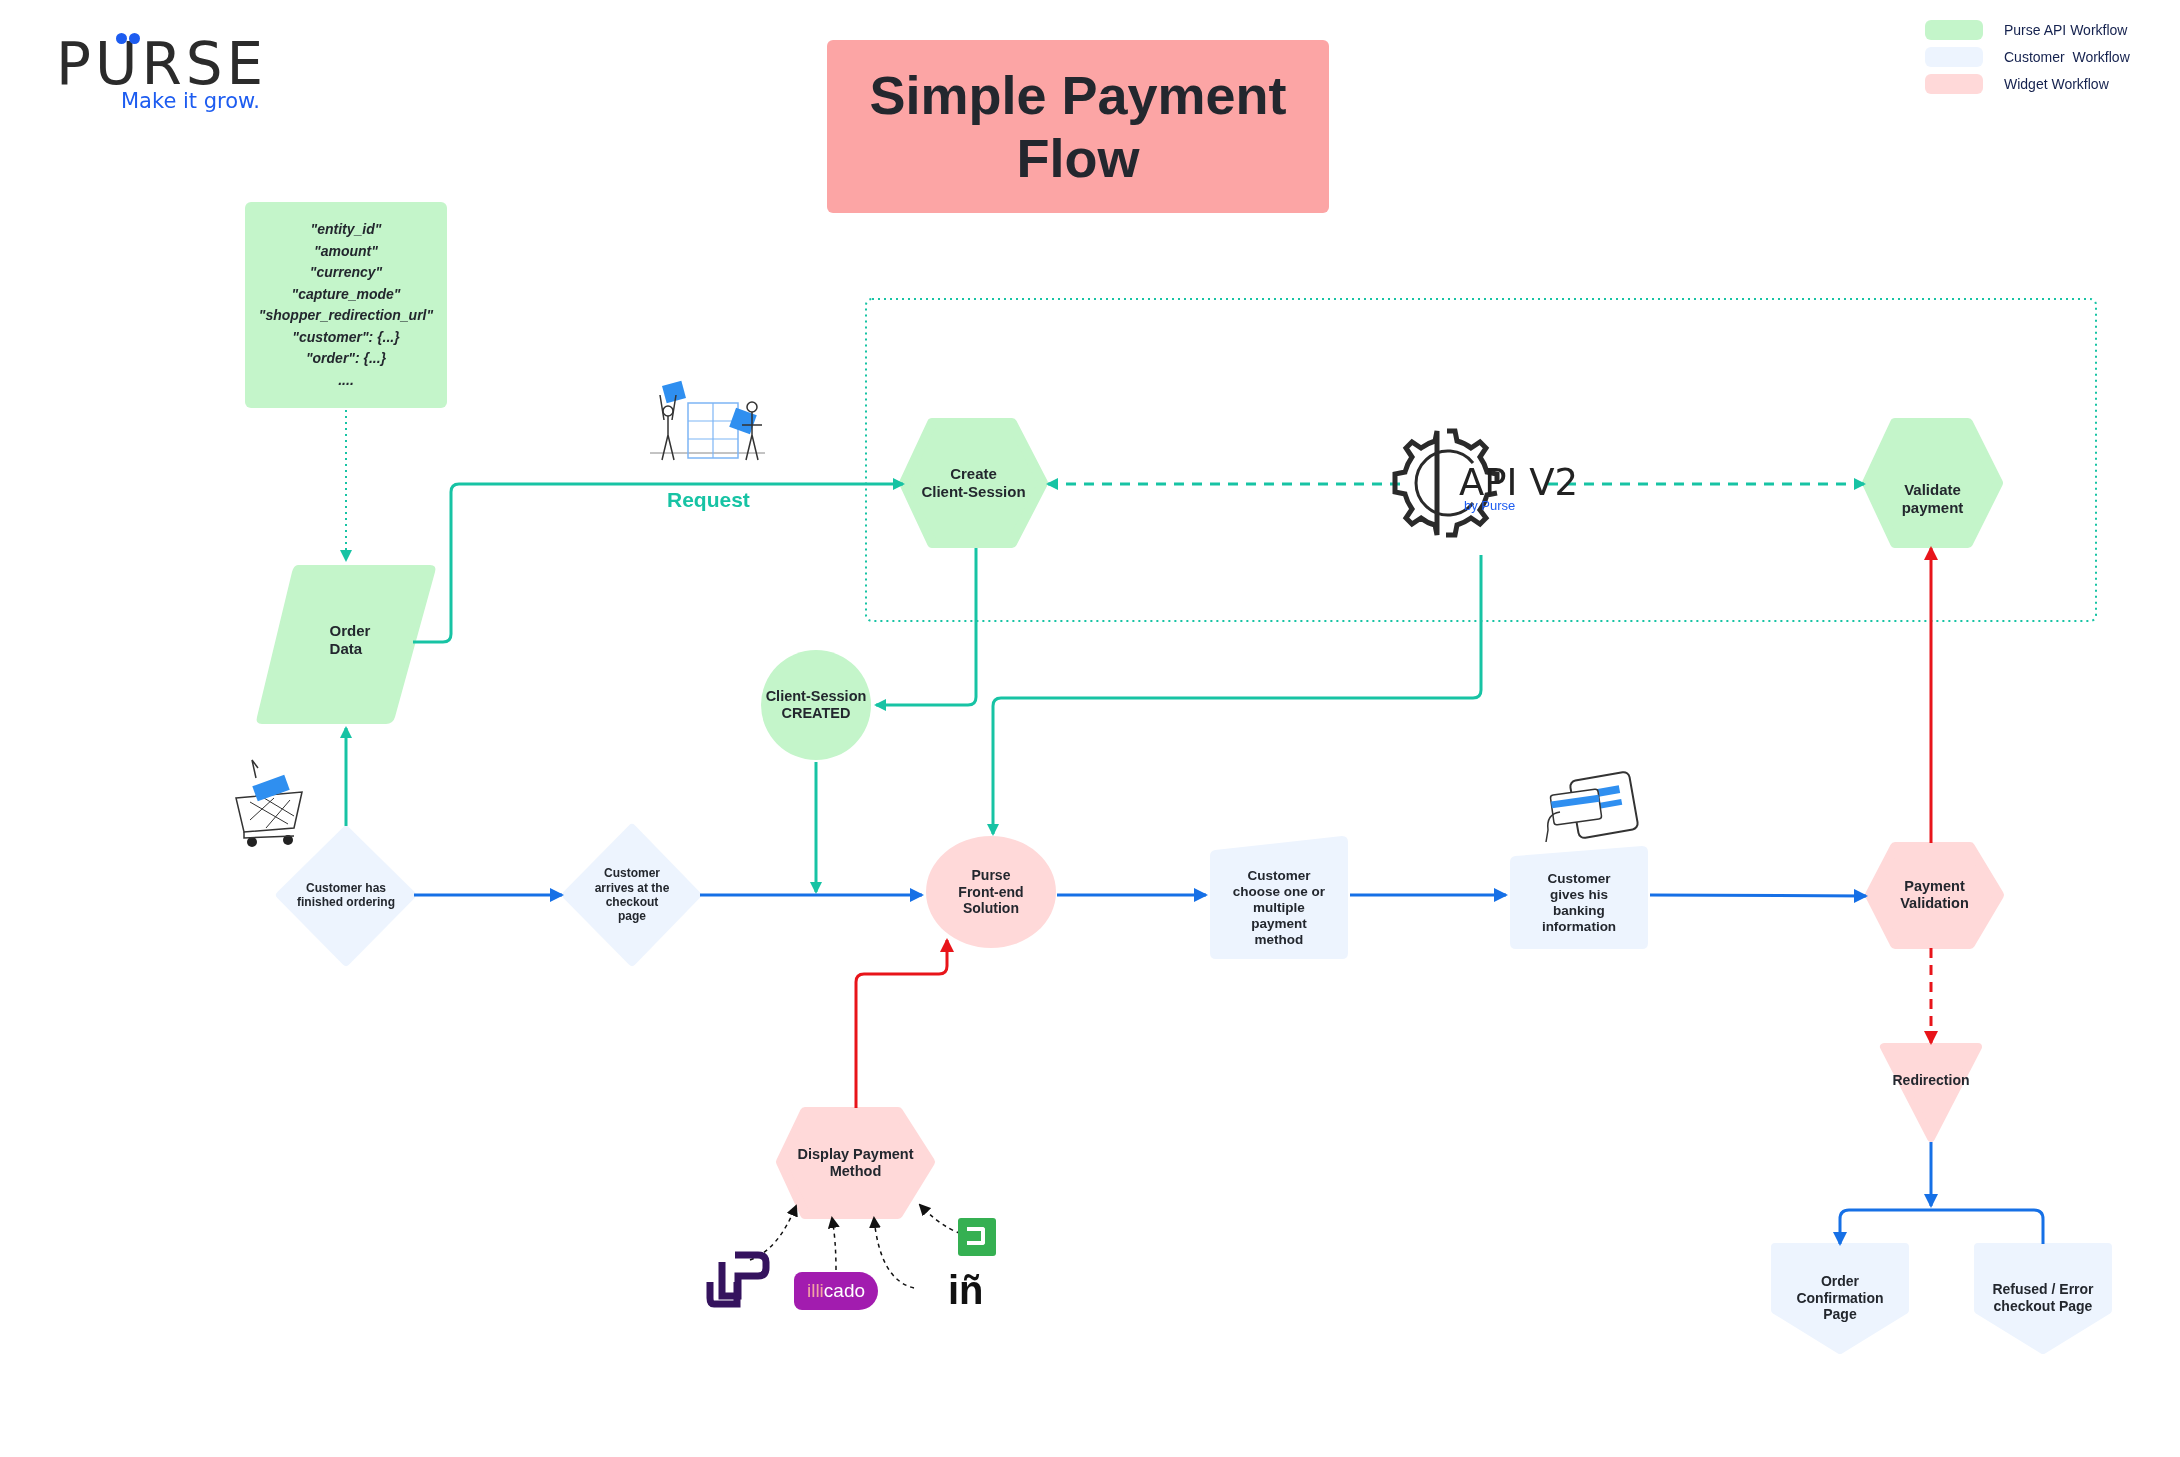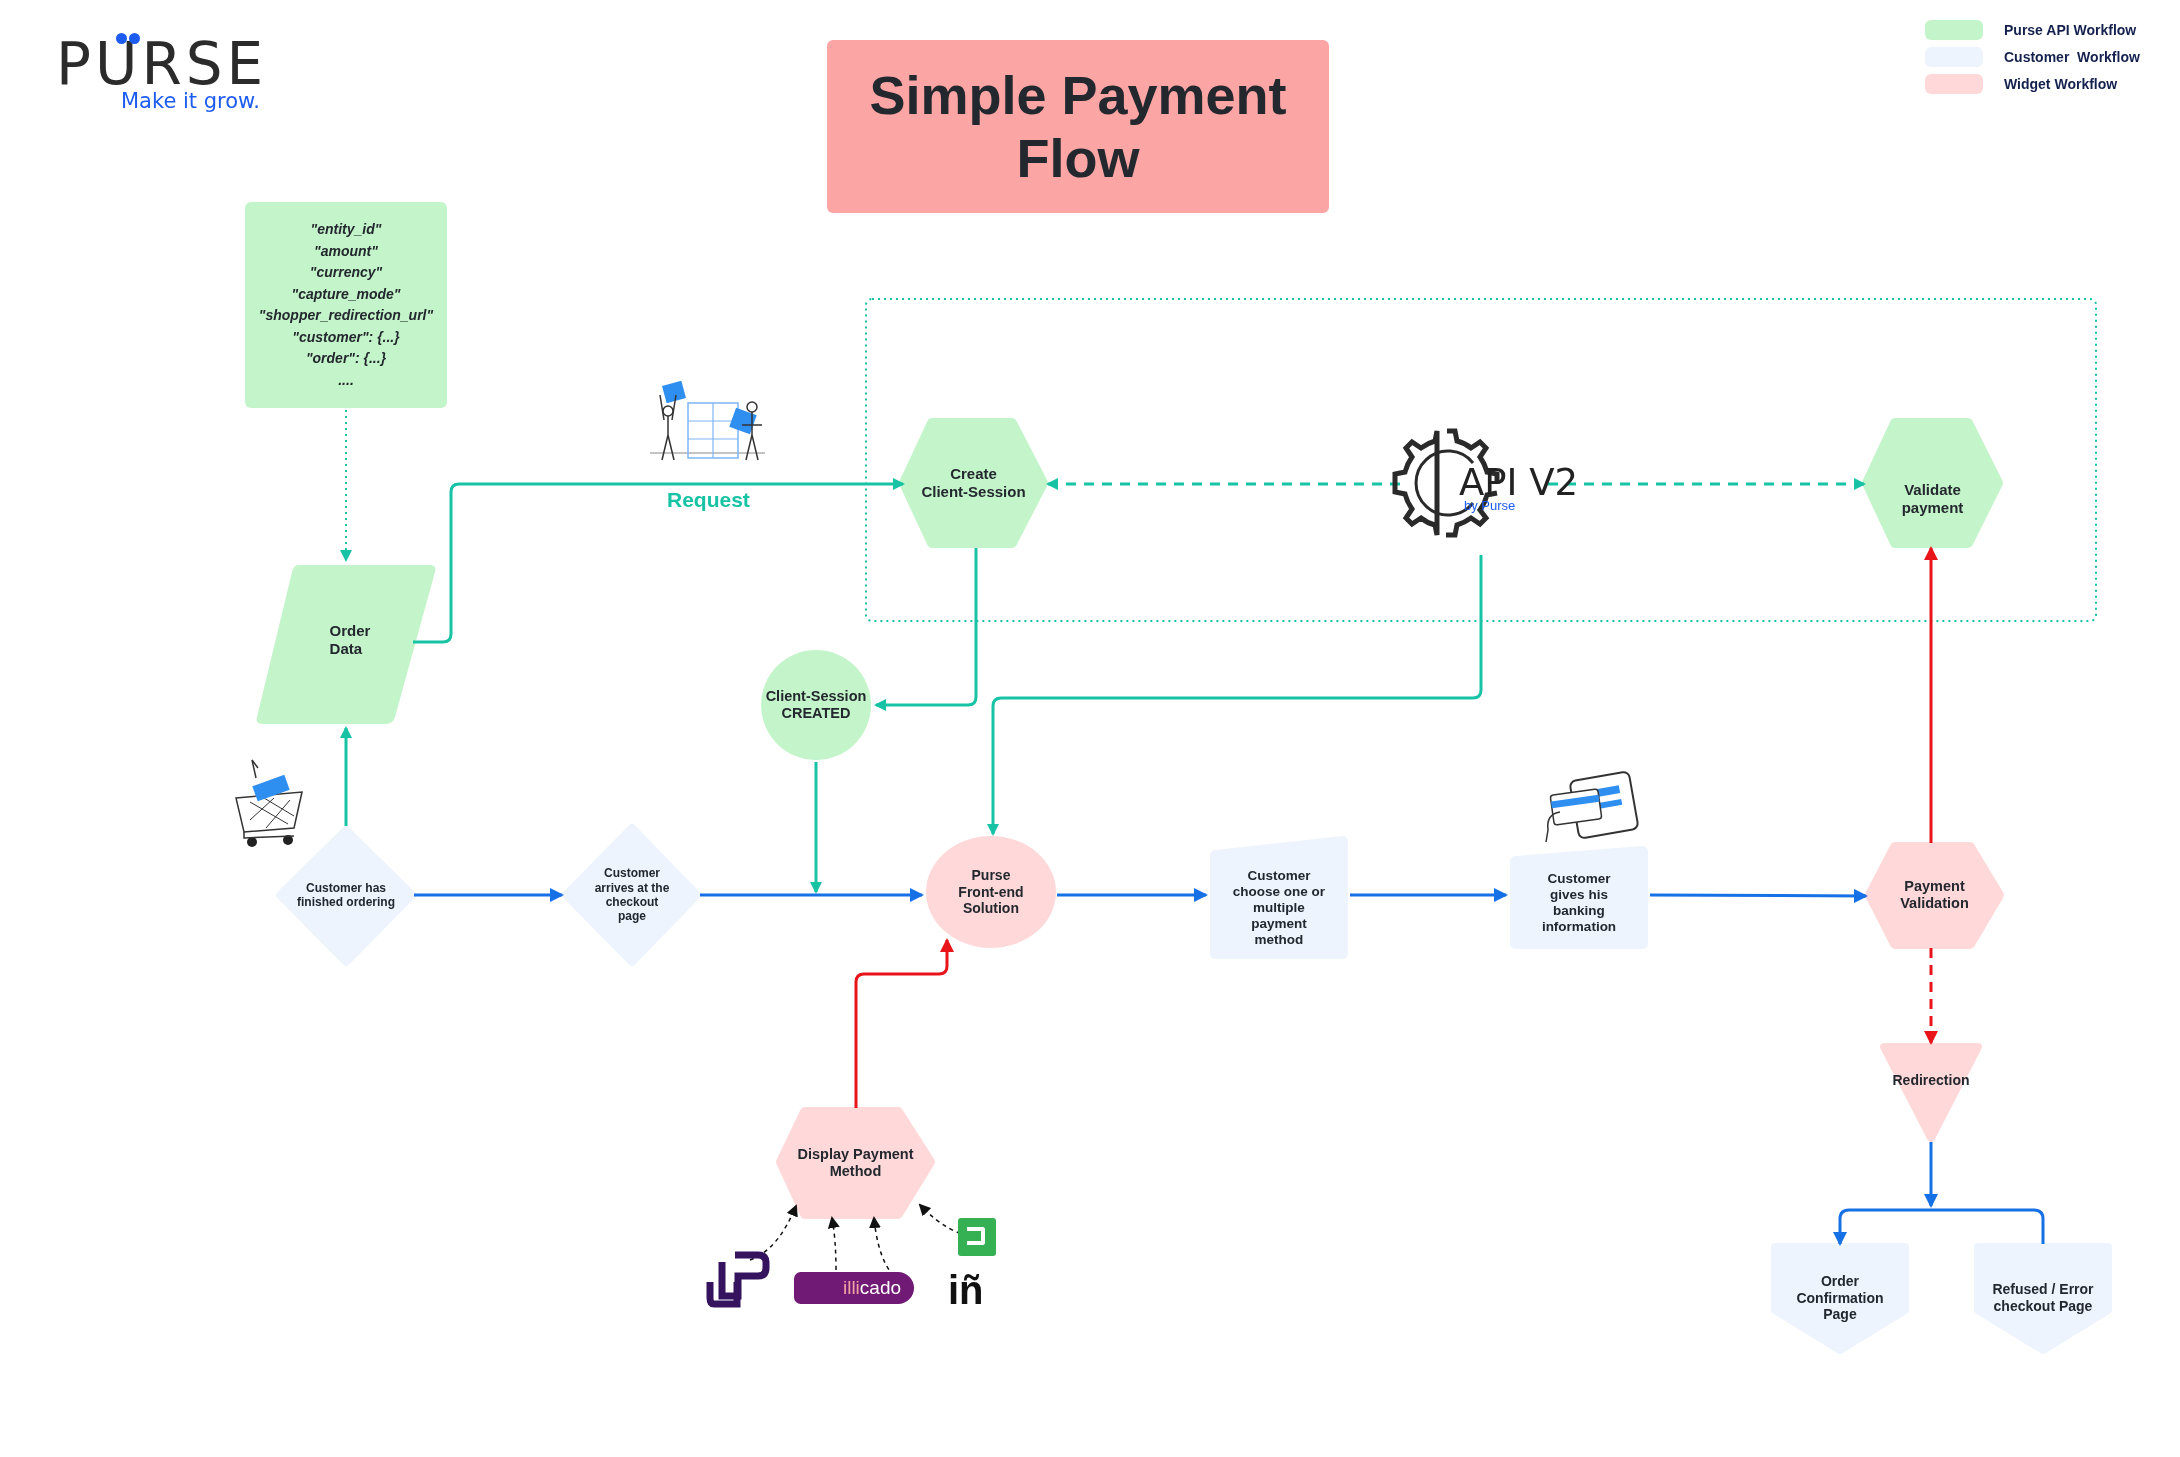--- a/index.html
+++ b/index.html
@@ -11,32 +11,32 @@
   .logo-word { position: absolute; left: 56px; top: 30px; font-size: 58px; letter-spacing: 4px;
                color: #2b2b2b; font-weight: normal; font-family: "DejaVu Sans", sans-serif; }
   .logo-tag { position: absolute; left: 121px; top: 89px; font-size: 21px; color: #1d5cf0;
               font-family: "DejaVu Sans", sans-serif; }
   .logo-dot { position: absolute; width: 11px; height: 11px; border-radius: 50%; background: #1d5cf0; }
   .title-box { position: absolute; left: 827px; top: 40px; width: 502px; height: 173px;
                background: #fca5a5; border-radius: 6px; display: flex; align-items: center;
                justify-content: center; text-align: center; font-size: 54px; font-weight: bold;
                line-height: 1.15; color: #23272e; white-space: pre-line; }
   .legend-swatch { position: absolute; left: 1925px; width: 58px; height: 20px; border-radius: 6px; }
-  .legend-text { position: absolute; left: 2004px; font-size: 14px; font-weight: bold; color: #14214e; text-align: right; }
+  .legend-text { position: absolute; left: 2004px; font-size: 14px; font-weight: normal; color: #14214e; text-align: right; }
   .code-box { position: absolute; left: 245px; top: 202px; width: 202px; height: 206px;
               background: #c4f5ca; border-radius: 6px; display: flex; flex-direction: column;
               align-items: center; justify-content: center; font-style: italic; font-weight: bold;
               font-size: 14px; line-height: 21.5px; color: #23272e; }
   .request-lbl { position: absolute; left: 658px; top: 488px; font-size: 21px; font-weight: bold; color: #17c3a4; margin-left: 9px; }
   .api-text { position: absolute; left: 1459px; top: 461px; font-size: 37px; color: #222;
               font-family: "DejaVu Sans", sans-serif; }
   .api-sub { position: absolute; left: 1464px; top: 498px; font-size: 13px; color: #1d5cf0; }
-  .brand-illicado { position: absolute; left: 794px; top: 1272px; width: 84px; height: 32px;
-                    background: #701a75; border-radius: 8px 19px 19px 8px; color: #fff;
-                    font-size: 19px; display: flex; align-items: center; justify-content: center; padding-left: 36px; }
+  .brand-illicado { position: absolute; left: 794px; top: 1272px; width: 84px; height: 38px;
+                    background: #a21caf; border-radius: 8px 19px 19px 8px; color: #fff;
+                    font-size: 19px; display: flex; align-items: center; justify-content: center; }
   .brand-illicado .ill { color: #f2a3a3; }
   .brand-in { position: absolute; left: 920px; top: 1268px; font-size: 40px; font-weight: bold; color: #111; margin-left: 28px; }
   .brand-a { position: absolute; left: 958px; top: 1218px; width: 38px; height: 38px;
              background: #35b052; border-radius: 3px; }
 </style>
 </head>
 <body>
 
 <svg id="canvas" width="2180" height="1457" viewBox="0 0 2180 1457" xmlns="http://www.w3.org/2000/svg">
   <defs>

